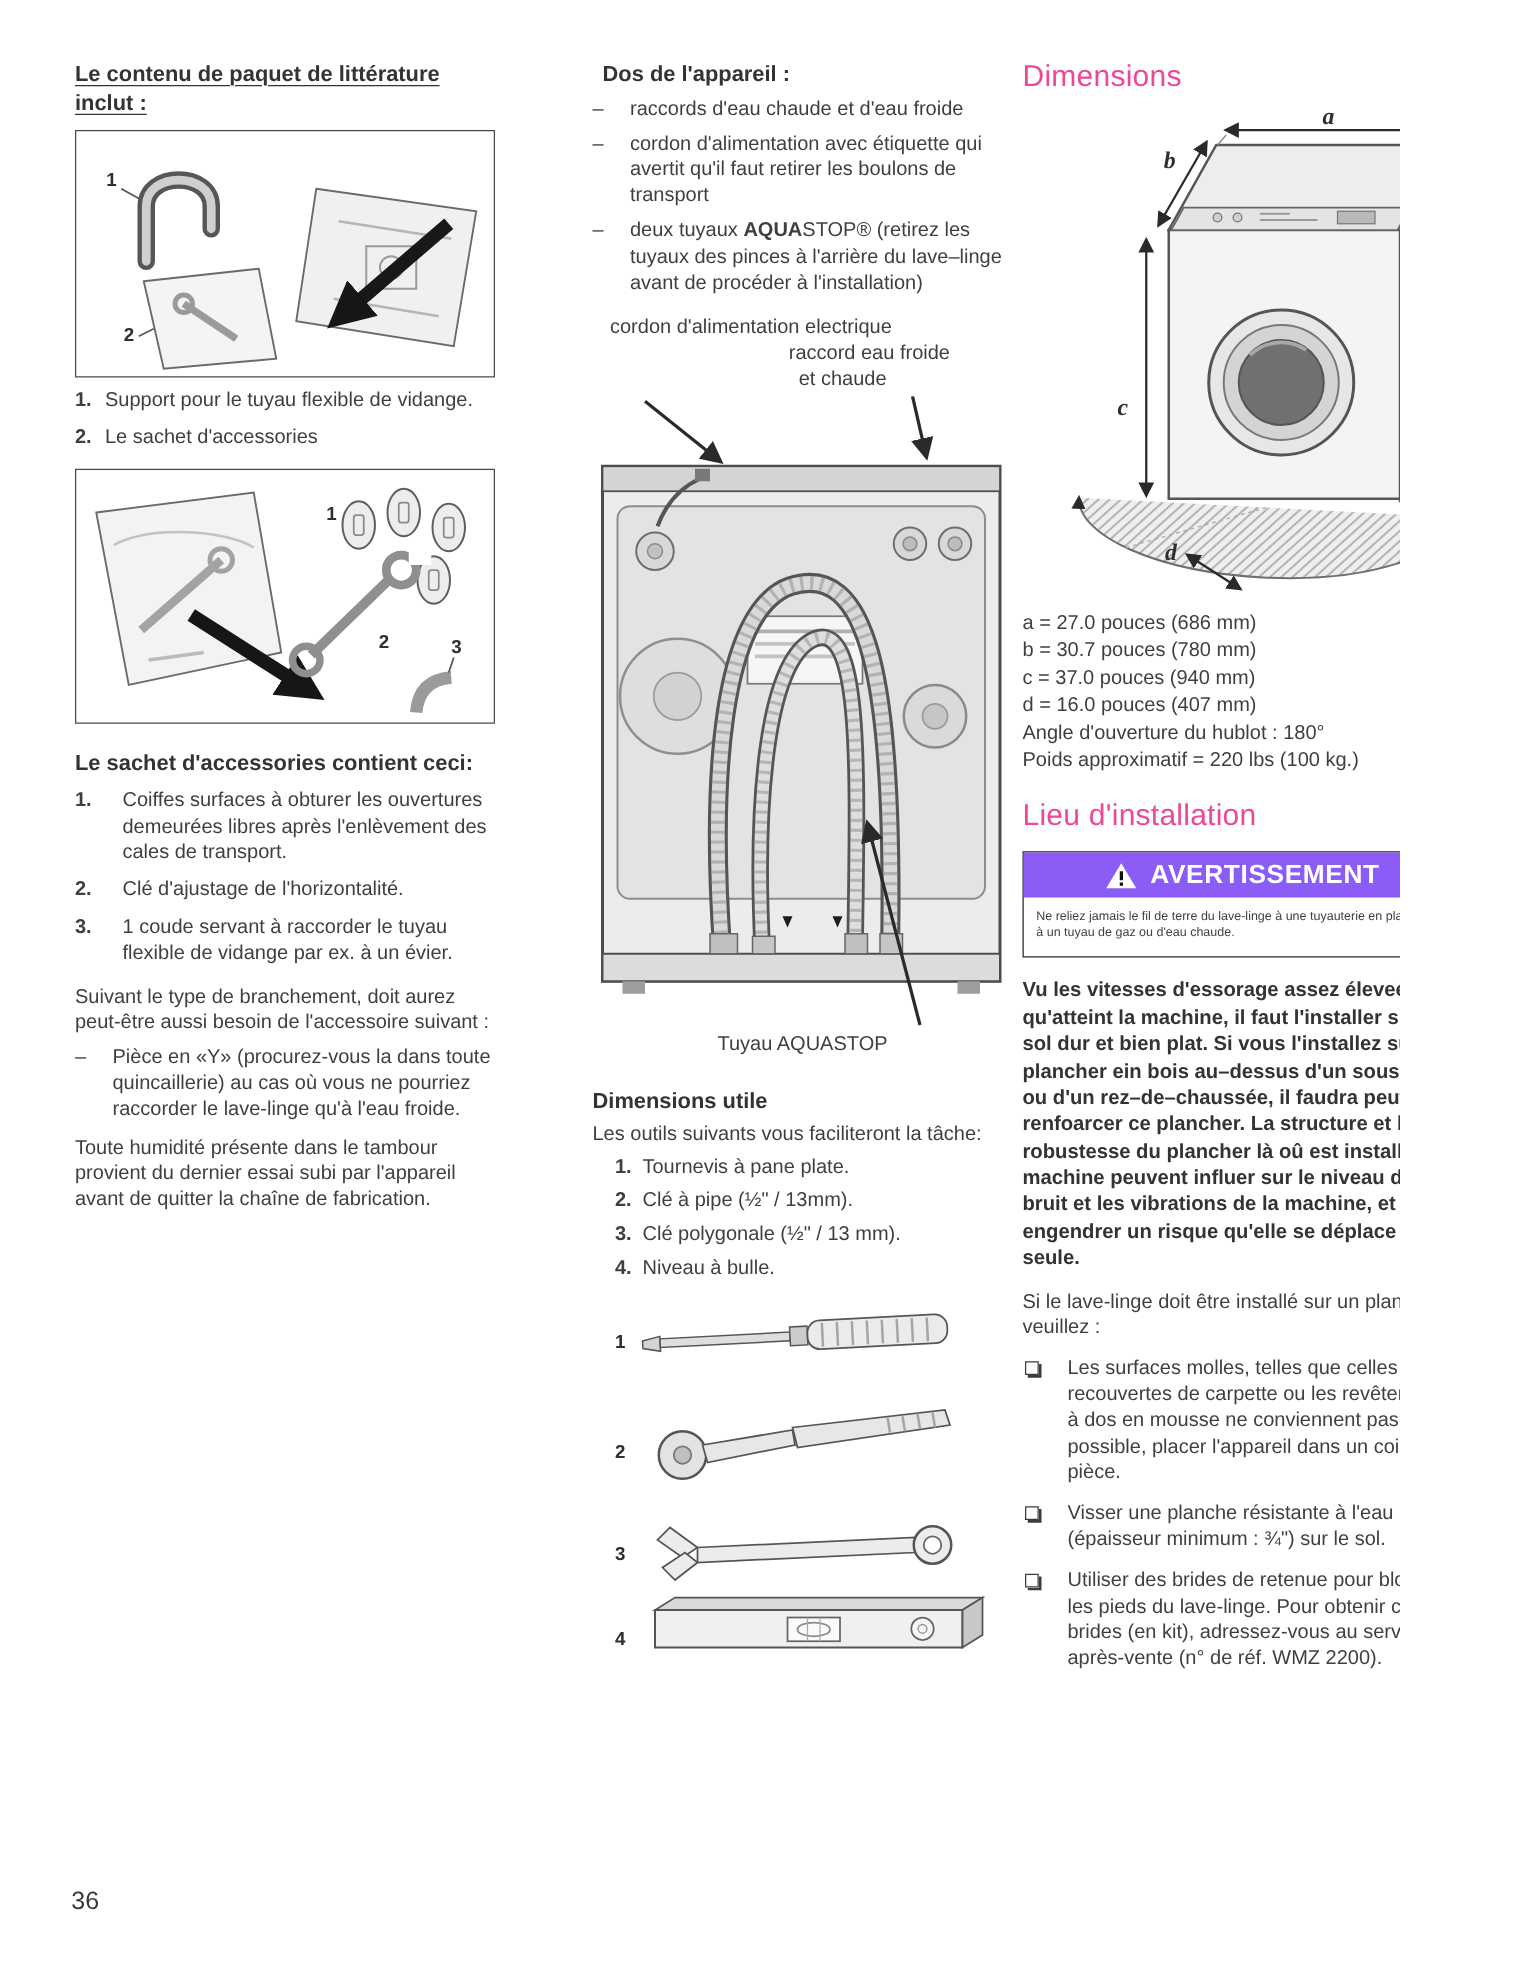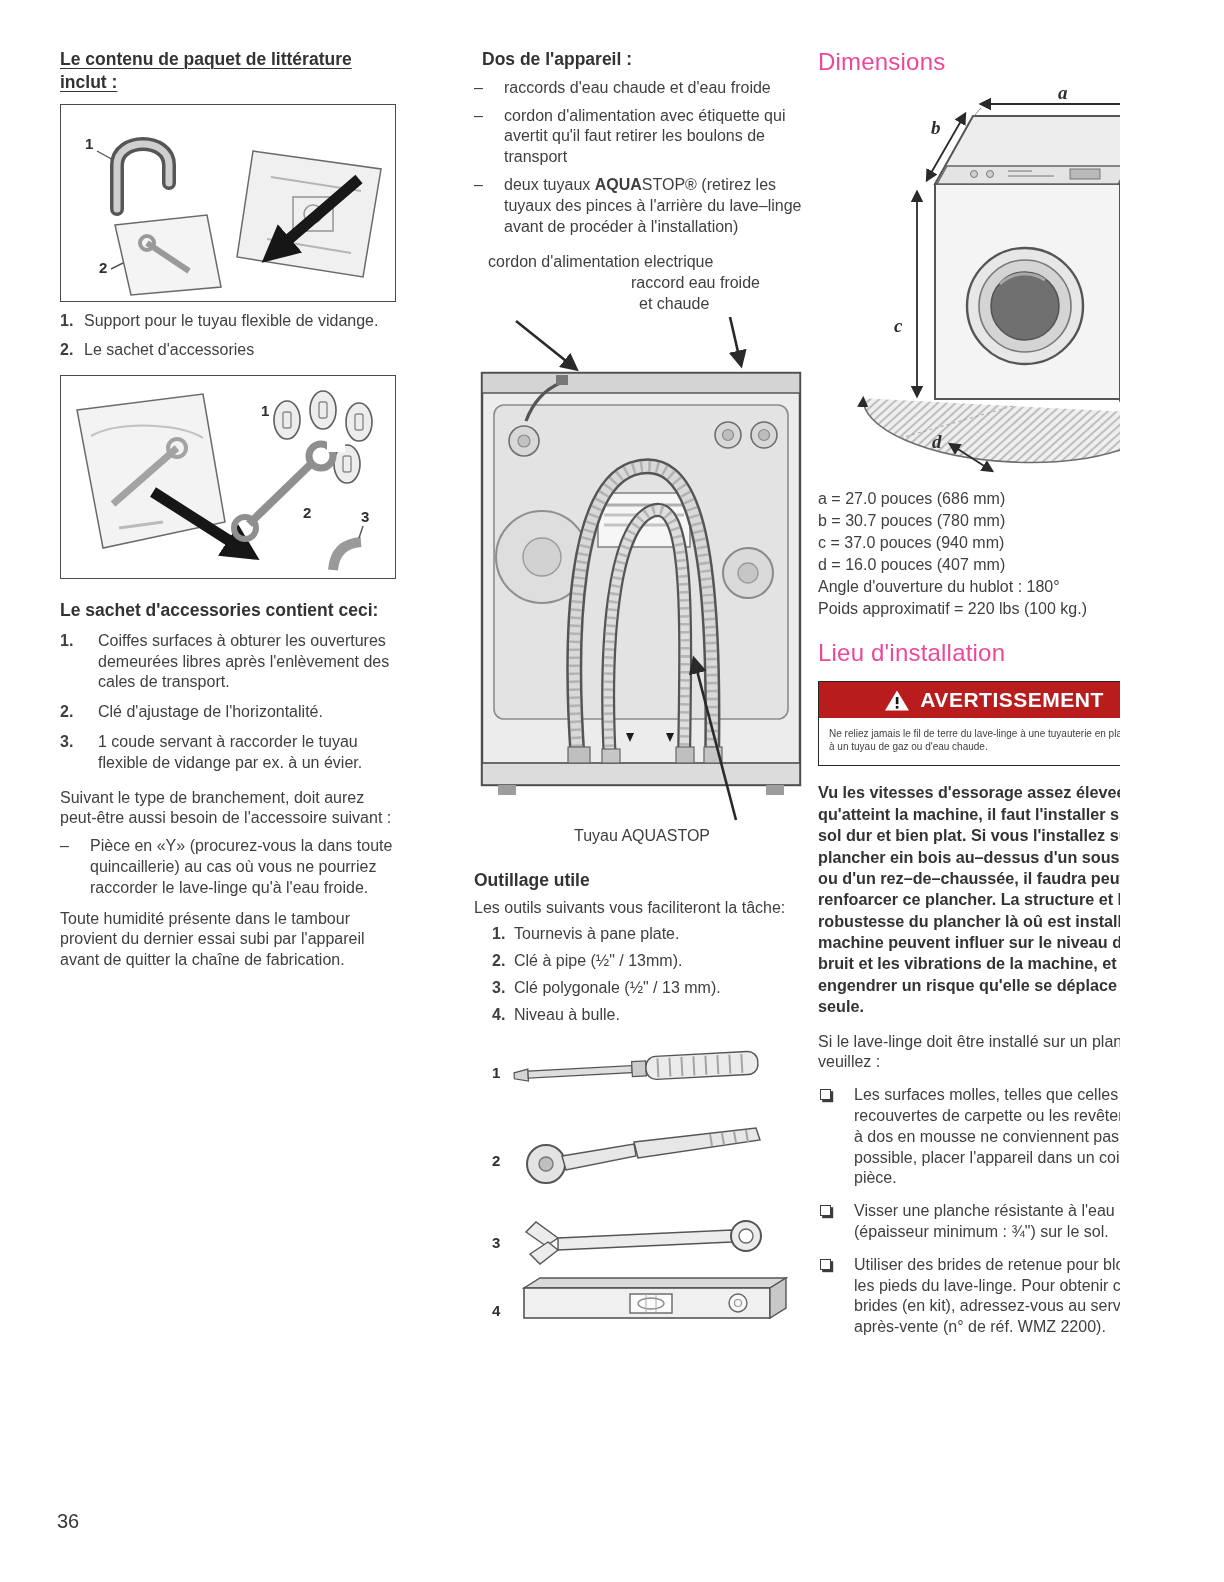--- a/index.html
+++ b/index.html
@@ -34,21 +34,21 @@
   .label-water .l2 { padding-left:8px; }
   .caption { text-align:center; font-size:16px; margin-top:5px; }
 
   .tools-list { margin-left:18px; }
   .tools-list .num-row { margin-top:6px; }
   .tools-list .n { flex:0 0 22px; }
 
   .dim-line { font-size:16px; line-height:1.37; }
 
   .warnbox { border:1.8px solid #262626; margin-top:14px; }
-  .warnhead { background:#b91c1c; color:#fff; display:flex; align-items:center;
+  .warnhead { background:#8b5cf6; color:#fff; display:flex; align-items:center;
     justify-content:center; gap:10px; padding:6px 8px; font-weight:700;
     font-size:21px; letter-spacing:.5px; }
   .warnbody { padding:9px 10px 12px 10px; font-size:10px; line-height:1.3; }
 
   .bold-para { font-weight:700; font-size:16.2px; line-height:1.32; margin-top:16px; color:#333; }
 
   .chk-row { display:flex; margin-top:12px; }
   .chk-box { flex:0 0 36px; }
   .sq { width:11px; height:11px; border:1.6px solid #3c3c3c;
         box-shadow:2.2px 2.2px 0 0 #3c3c3c; display:block; margin-top:4px; margin-left:2px; }
@@ -229,21 +229,21 @@
         <polygon points="146,416 154,416 150,425" fill="#1d1d1d"></polygon>
         <polygon points="186,416 194,416 190,425" fill="#1d1d1d"></polygon>
         <rect x="18" y="468" width="18" height="10" fill="#9d9d9d"></rect>
         <rect x="286" y="468" width="18" height="10" fill="#9d9d9d"></rect>
         <line x1="256" y1="503" x2="214" y2="342" stroke="#2a2a2a" stroke-width="2.6" marker-end="url(#mA)"></line>
       </svg>
     </div>
 
     <div class="caption">Tuyau AQUASTOP</div>
 
-    <div class="h-sec mt24">Outillage utile</div>
+    <div class="h-sec mt24">Dimensions utile</div>
     <p class="bt mt6">Les outils suivants vous faciliteront la tâche:</p>
 
     <div class="tools-list">
       <div class="bt num-row">
         <span class="n">1.</span>
         <span>Tournevis à pane plate.</span>
       </div>
       <div class="bt num-row">
         <span class="n">2.</span>
         <span>Clé à pipe (½" / 13mm).</span>

